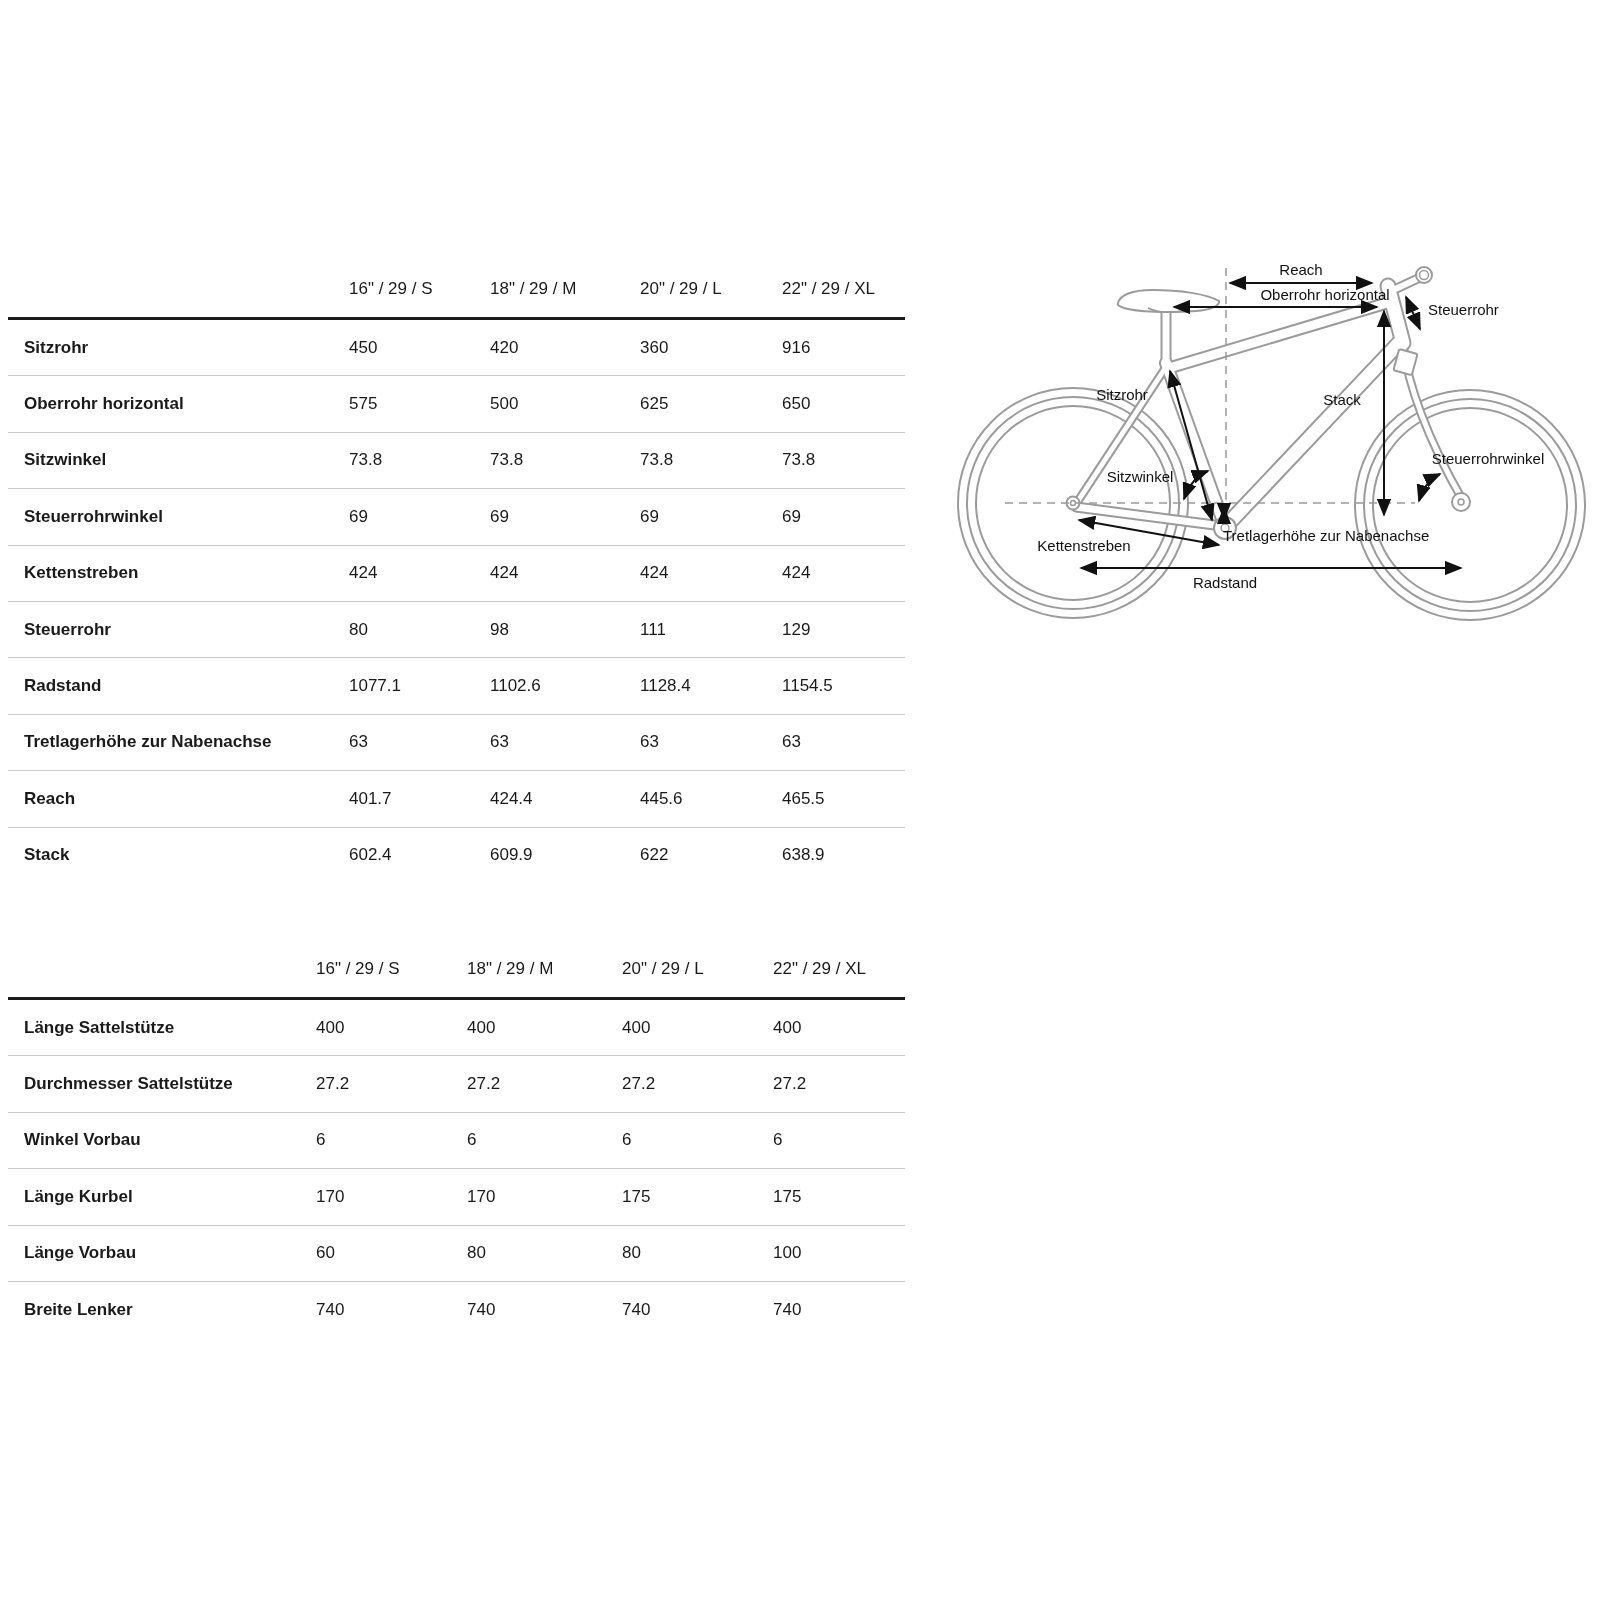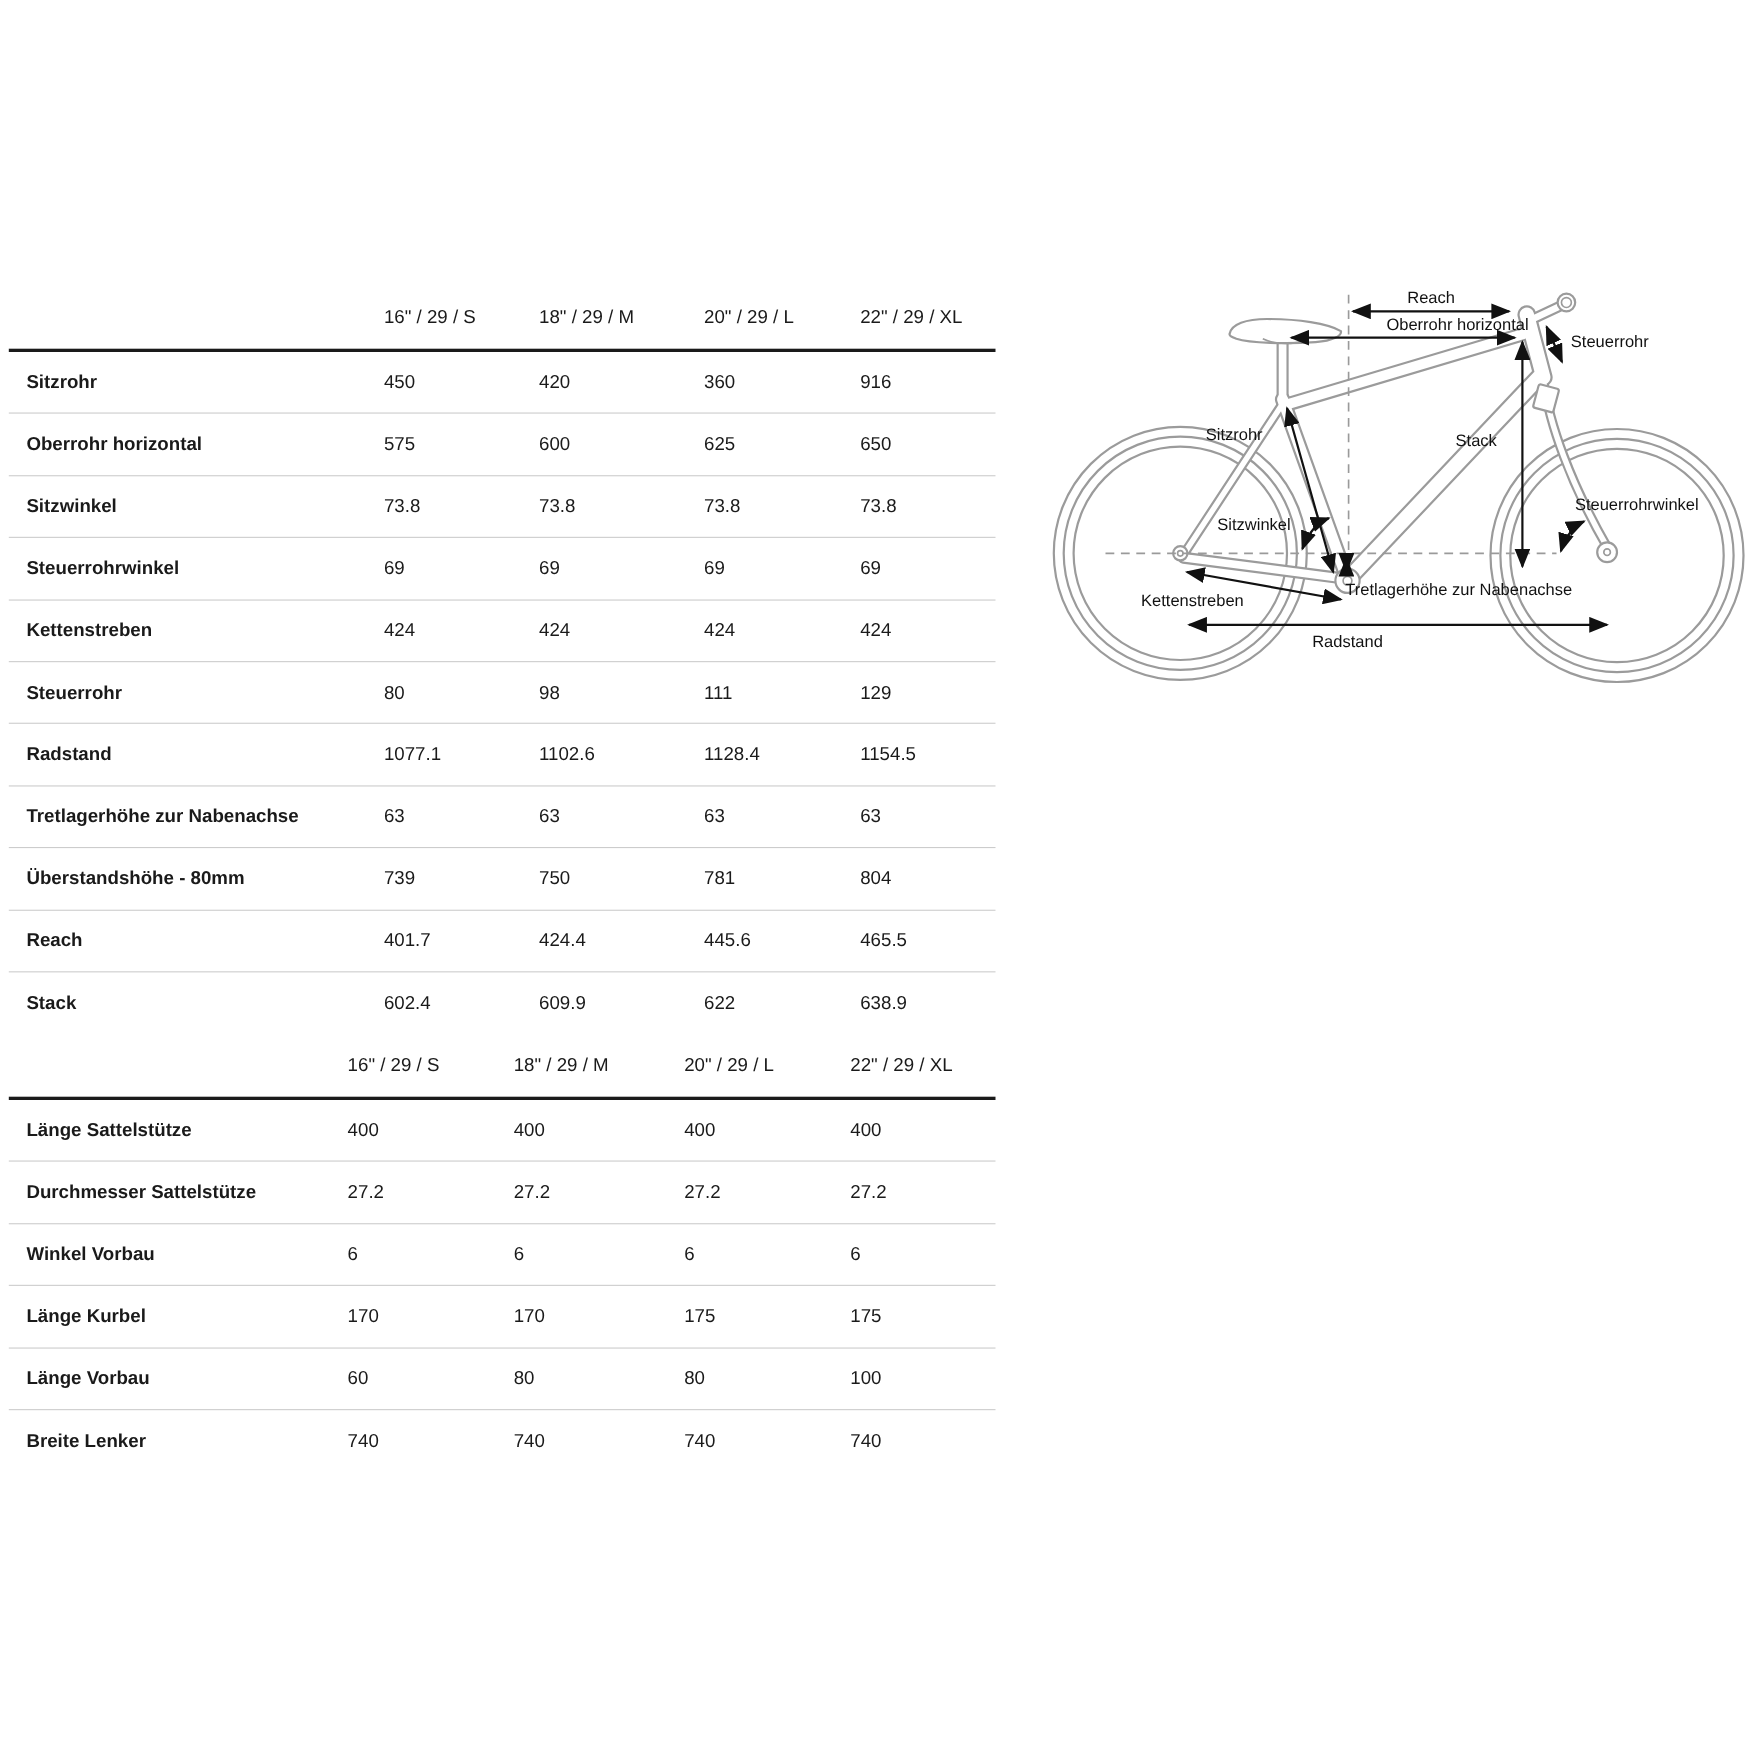--- a/index.html
+++ b/index.html
@@ -43,21 +43,21 @@
         <div class="cell rowlabel">Sitzrohr</div>
         <div class="cell">450</div>
         <div class="cell">420</div>
         <div class="cell">360</div>
         <div class="cell">916</div>
       </div>
 
       <div class="trow">
         <div class="cell rowlabel">Oberrohr horizontal</div>
         <div class="cell">575</div>
-        <div class="cell">600</div>
+        <div class="cell">500</div>
         <div class="cell">625</div>
         <div class="cell">650</div>
       </div>
 
       <div class="trow">
         <div class="cell rowlabel">Sitzwinkel</div>
         <div class="cell">73.8</div>
         <div class="cell">73.8</div>
         <div class="cell">73.8</div>
         <div class="cell">73.8</div>
@@ -96,27 +96,20 @@
       </div>
 
       <div class="trow">
         <div class="cell rowlabel">Tretlagerhöhe zur Nabenachse</div>
         <div class="cell">63</div>
         <div class="cell">63</div>
         <div class="cell">63</div>
         <div class="cell">63</div>
       </div>
 
-      <div class="trow">
-        <div class="cell rowlabel">Überstandshöhe - 80mm</div>
-        <div class="cell">739</div>
-        <div class="cell">750</div>
-        <div class="cell">781</div>
-        <div class="cell">804</div>
-      </div>
 
       <div class="trow">
         <div class="cell rowlabel">Reach</div>
         <div class="cell">401.7</div>
         <div class="cell">424.4</div>
         <div class="cell">445.6</div>
         <div class="cell">465.5</div>
       </div>
 
       <div class="trow">

